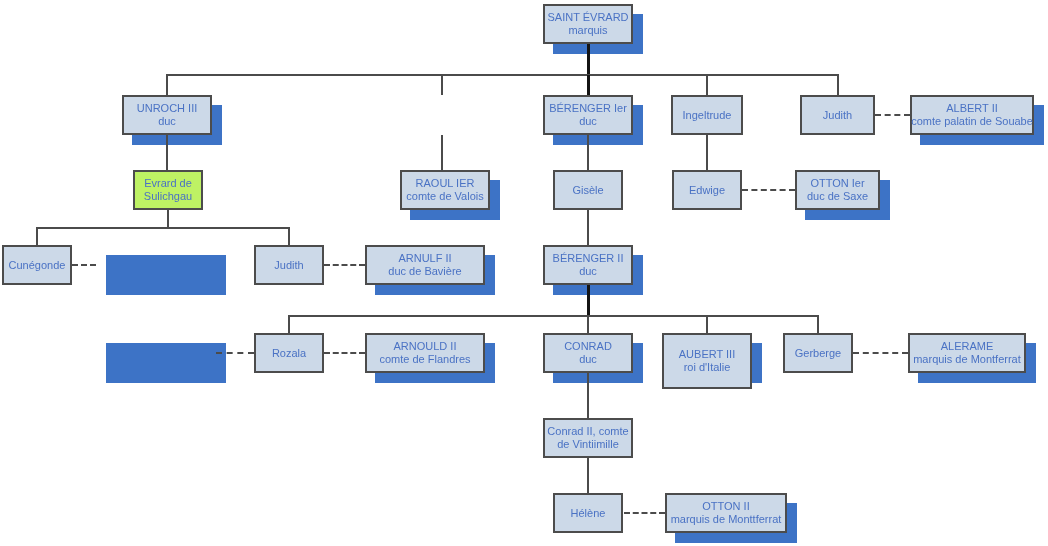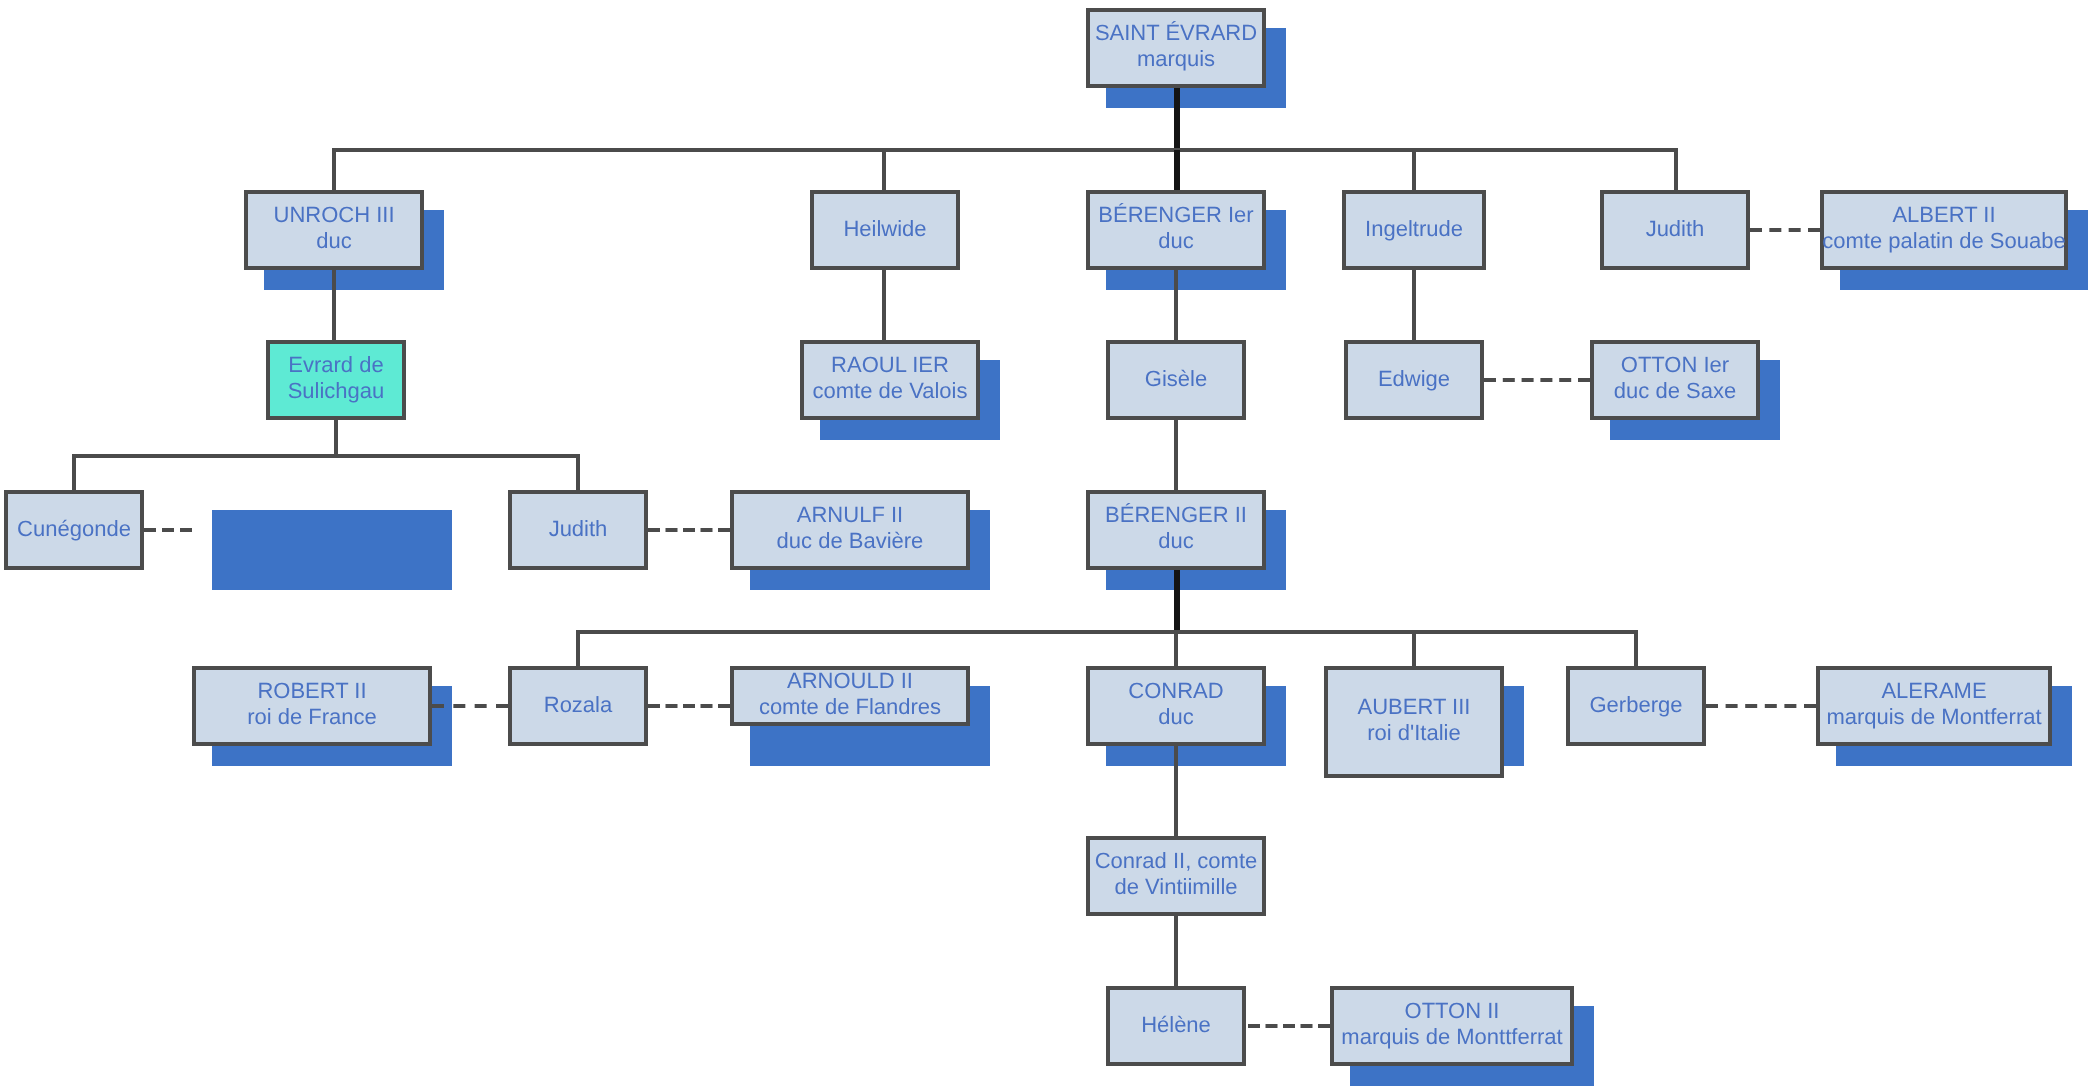--- a/index.html
+++ b/index.html
@@ -25,40 +25,37 @@
     <div class="shadow-rect" style="left: 553px; top: 14px; width: 90px; height: 40px; background: rgb(61, 115, 198);"></div>
     <div class="node" style="left: 543px; top: 4px; width: 90px; height: 40px; background: rgb(204, 217, 232); border-color: rgb(76, 76, 76); color: rgb(74, 114, 196);">
       <div class="nm">SAINT ÉVRARD</div>
       <div class="tt">marquis</div>
     </div>
     <div class="shadow-rect" style="left: 132px; top: 105px; width: 90px; height: 40px; background: rgb(61, 115, 198);"></div>
     <div class="node" style="left: 122px; top: 95px; width: 90px; height: 40px; background: rgb(204, 217, 232); border-color: rgb(76, 76, 76); color: rgb(74, 114, 196);">
       <div class="nm">UNROCH III</div>
       <div class="tt">duc</div>
     </div>
-    <div class="node" style="left: 405px; top: 95px; width: 75px; height: 40px; background: rgb(204, 217, 232); border-color: rgb(76, 76, 76); color: rgb(74, 114, 196);">
-      <div class="nm">Heilwide</div>
-    </div>
     <div class="shadow-rect" style="left: 553px; top: 105px; width: 90px; height: 40px; background: rgb(61, 115, 198);"></div>
     <div class="node" style="left: 543px; top: 95px; width: 90px; height: 40px; background: rgb(204, 217, 232); border-color: rgb(76, 76, 76); color: rgb(74, 114, 196);">
       <div class="nm">BÉRENGER Ier</div>
       <div class="tt">duc</div>
     </div>
     <div class="node" style="left: 671px; top: 95px; width: 72px; height: 40px; background: rgb(204, 217, 232); border-color: rgb(76, 76, 76); color: rgb(74, 114, 196);">
       <div class="nm">Ingeltrude</div>
     </div>
     <div class="node" style="left: 800px; top: 95px; width: 75px; height: 40px; background: rgb(204, 217, 232); border-color: rgb(76, 76, 76); color: rgb(74, 114, 196);">
       <div class="nm">Judith</div>
     </div>
     <div class="shadow-rect" style="left: 920px; top: 105px; width: 124px; height: 40px; background: rgb(61, 115, 198);"></div>
     <div class="node" style="left: 910px; top: 95px; width: 124px; height: 40px; background: rgb(204, 217, 232); border-color: rgb(76, 76, 76); color: rgb(74, 114, 196);">
       <div class="nm">ALBERT II</div>
       <div class="tt">comte palatin de Souabe</div>
     </div>
-    <div class="node" style="left: 133px; top: 170px; width: 70px; height: 40px; background: #5eead4; border-color: rgb(76, 76, 76); color: rgb(74, 114, 196);">
+    <div class="node" style="left: 133px; top: 170px; width: 70px; height: 40px; background: #bef264; border-color: rgb(76, 76, 76); color: rgb(74, 114, 196);">
       <div class="nm">Evrard de
 Sulichgau</div>
     </div>
     <div class="shadow-rect" style="left: 410px; top: 180px; width: 90px; height: 40px; background: rgb(61, 115, 198);"></div>
     <div class="node" style="left: 400px; top: 170px; width: 90px; height: 40px; background: rgb(204, 217, 232); border-color: rgb(76, 76, 76); color: rgb(74, 114, 196); text-align: center;">
       <div class="nm">RAOUL IER</div>
       <div class="tt">comte de Valois</div>
     </div>
     <div class="node" style="left: 672px; top: 170px; width: 70px; height: 40px; background: rgb(204, 217, 232); border-color: rgb(76, 76, 76); color: rgb(74, 114, 196);">
       <div class="nm">Edwige</div>
@@ -82,29 +79,25 @@
     <div class="node" style="left: 365px; top: 245px; width: 120px; height: 40px; background: rgb(204, 217, 232); border-color: rgb(76, 76, 76); color: rgb(74, 114, 196);">
       <div class="nm">ARNULF II</div>
       <div class="tt">duc de Bavière</div>
     </div>
     <div class="shadow-rect" style="left: 553px; top: 255px; width: 90px; height: 40px; background: rgb(61, 115, 198);"></div>
     <div class="node" style="left: 543px; top: 245px; width: 90px; height: 40px; background: rgb(204, 217, 232); border-color: rgb(76, 76, 76); color: rgb(74, 114, 196);">
       <div class="nm">BÉRENGER II</div>
       <div class="tt">duc</div>
     </div>
     <div class="shadow-rect" style="left: 106px; top: 343px; width: 120px; height: 40px; background: rgb(61, 115, 198);"></div>
-    <div class="node" style="left: 96px; top: 333px; width: 120px; height: 40px; background: rgb(204, 217, 232); border-color: rgb(76, 76, 76); color: rgb(74, 114, 196);">
-      <div class="nm">ROBERT II</div>
-      <div class="tt">roi de France</div>
-    </div>
     <div class="node" style="left: 254px; top: 333px; width: 70px; height: 40px; background: rgb(204, 217, 232); border-color: rgb(76, 76, 76); color: rgb(74, 114, 196);">
       <div class="nm">Rozala</div>
     </div>
     <div class="shadow-rect" style="left: 375px; top: 343px; width: 120px; height: 40px; background: rgb(61, 115, 198);"></div>
-    <div class="node" style="left: 365px; top: 333px; width: 120px; height: 30px; background: rgb(204, 217, 232); border-color: rgb(76, 76, 76); color: rgb(74, 114, 196);">
+    <div class="node" style="left: 365px; top: 333px; width: 120px; height: 40px; background: rgb(204, 217, 232); border-color: rgb(76, 76, 76); color: rgb(74, 114, 196);">
       <div class="nm">ARNOULD II</div>
       <div class="tt">comte de Flandres</div>
     </div>
     <div class="shadow-rect" style="left: 553px; top: 343px; width: 90px; height: 40px; background: rgb(61, 115, 198);"></div>
     <div class="node" style="left: 543px; top: 333px; width: 90px; height: 40px; background: rgb(204, 217, 232); border-color: rgb(76, 76, 76); color: rgb(74, 114, 196);">
       <div class="nm">CONRAD</div>
       <div class="tt">duc</div>
     </div>
     <div class="shadow-rect" style="left: 672px; top: 343px; width: 90px; height: 40px; background: rgb(61, 115, 198);"></div>
     <div class="node" style="left: 662px; top: 333px; width: 90px; height: 56px; background: rgb(204, 217, 232); border-color: rgb(76, 76, 76); color: rgb(74, 114, 196);">

